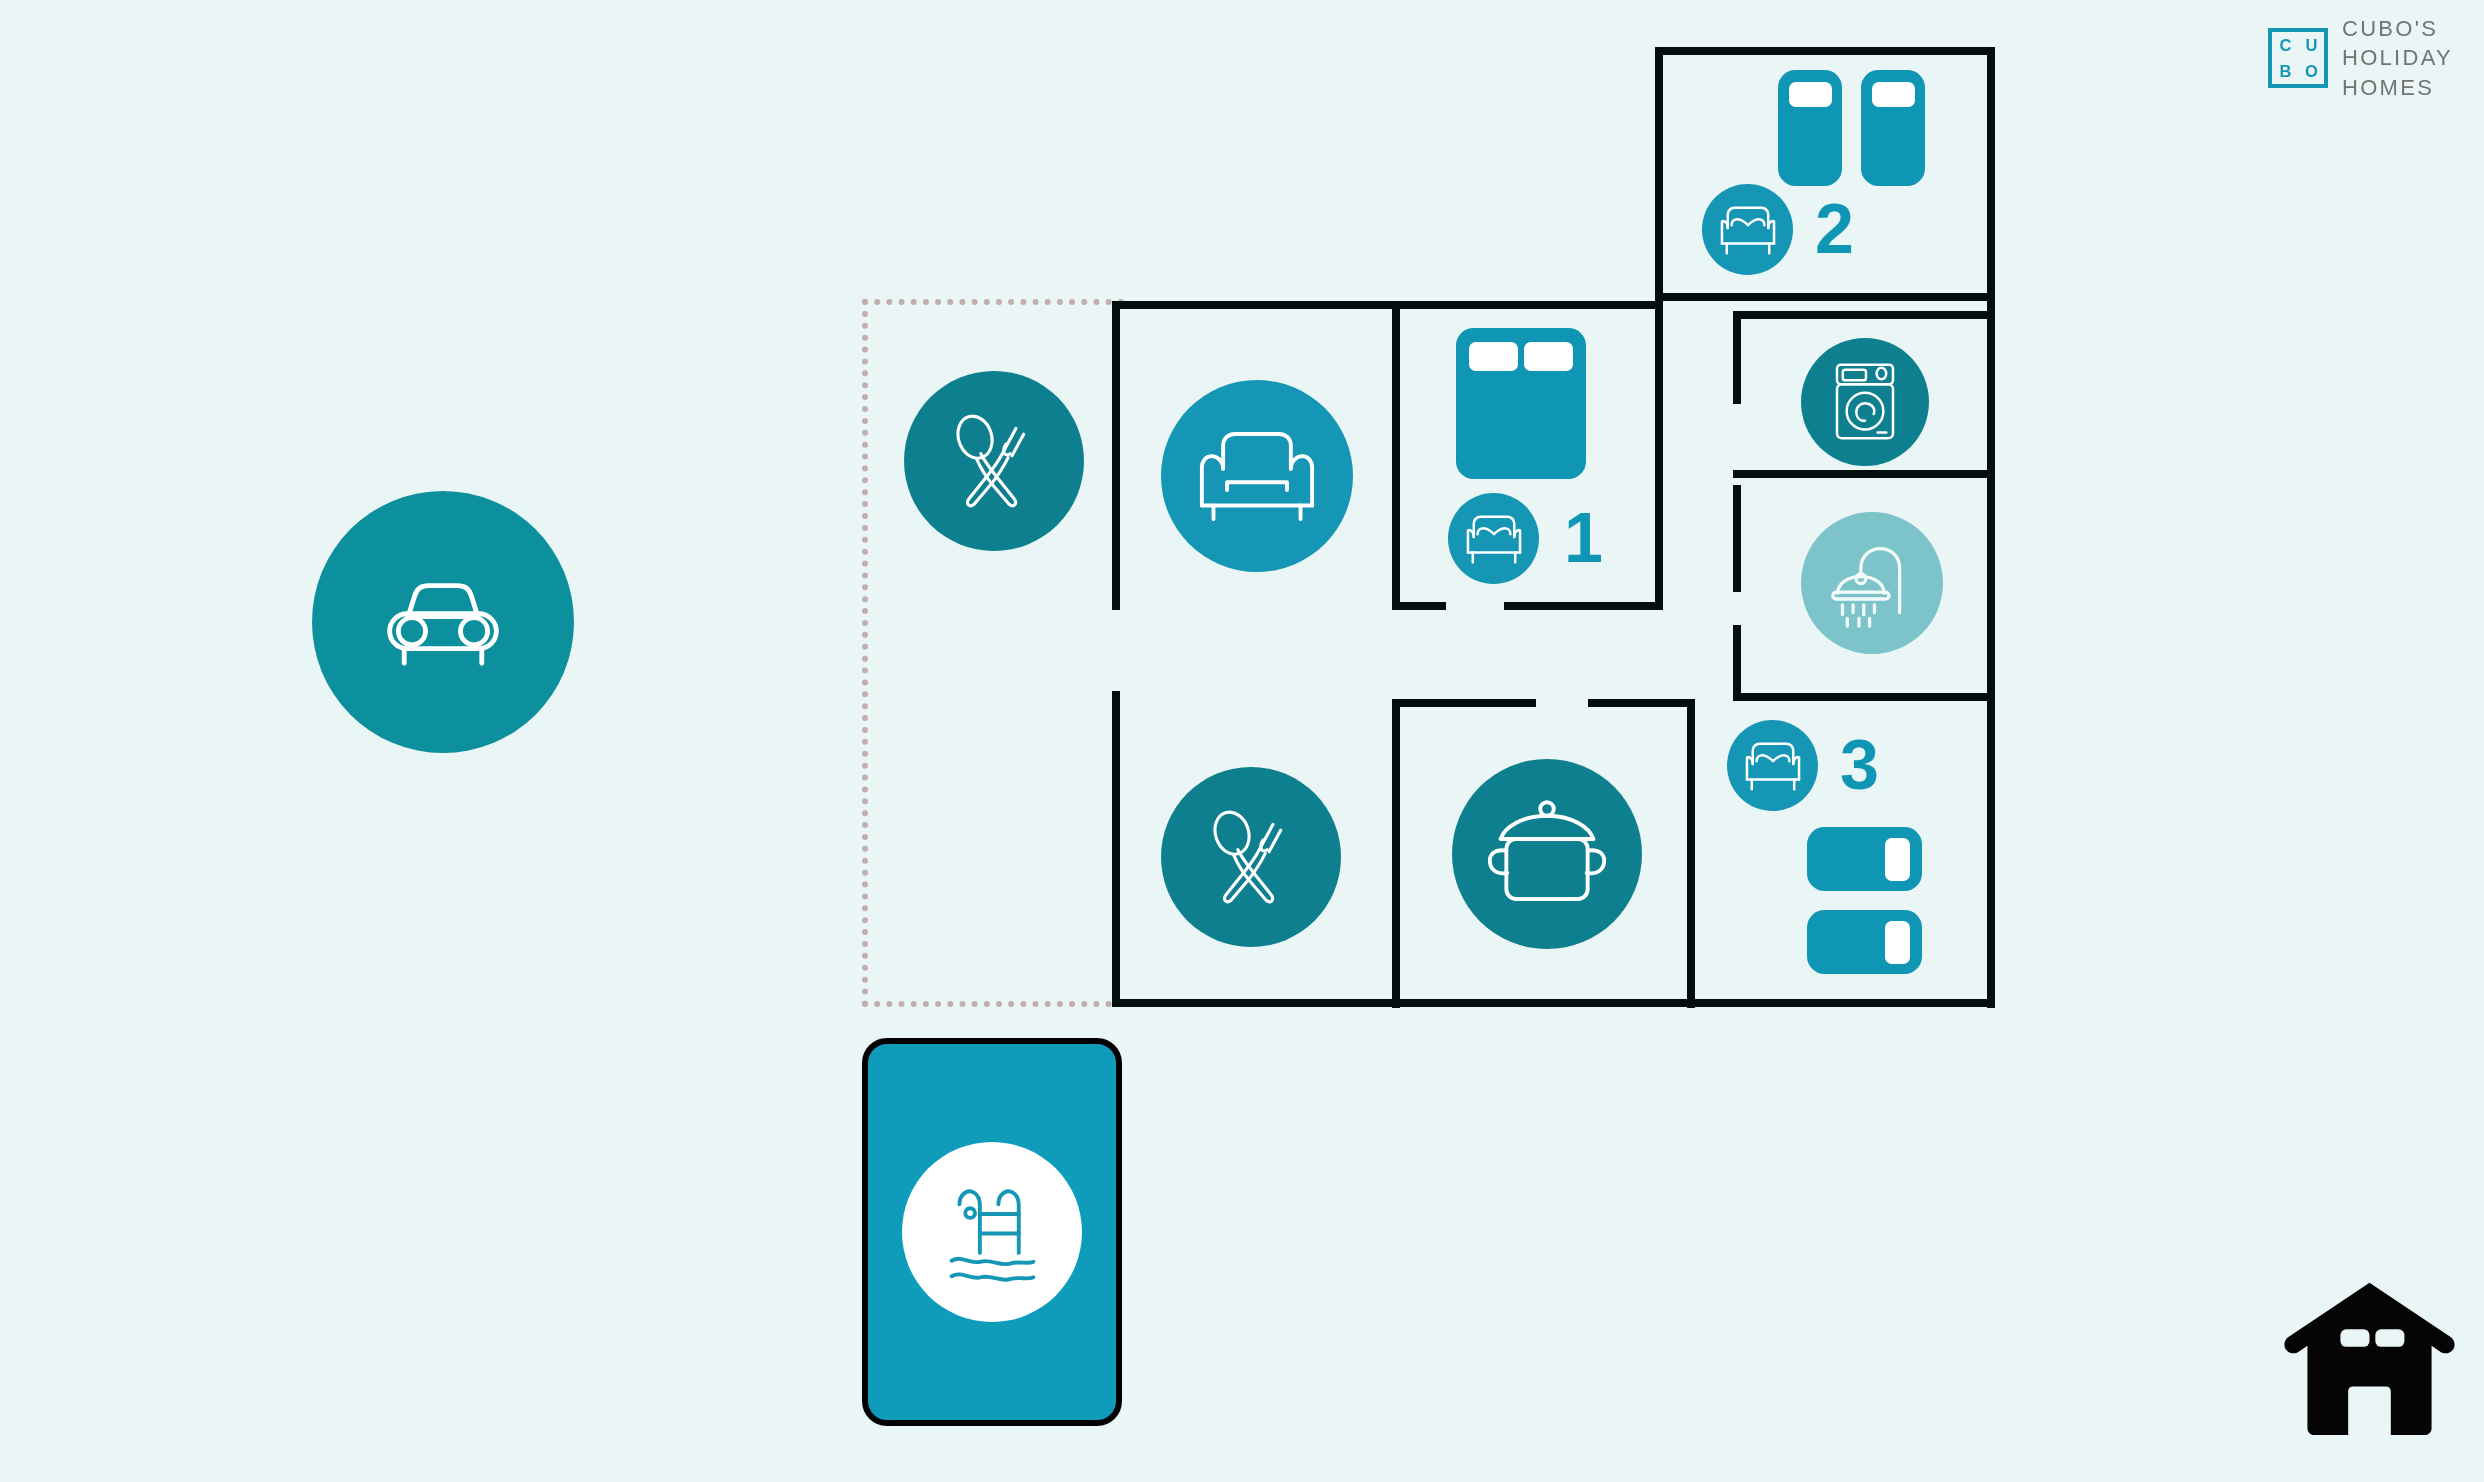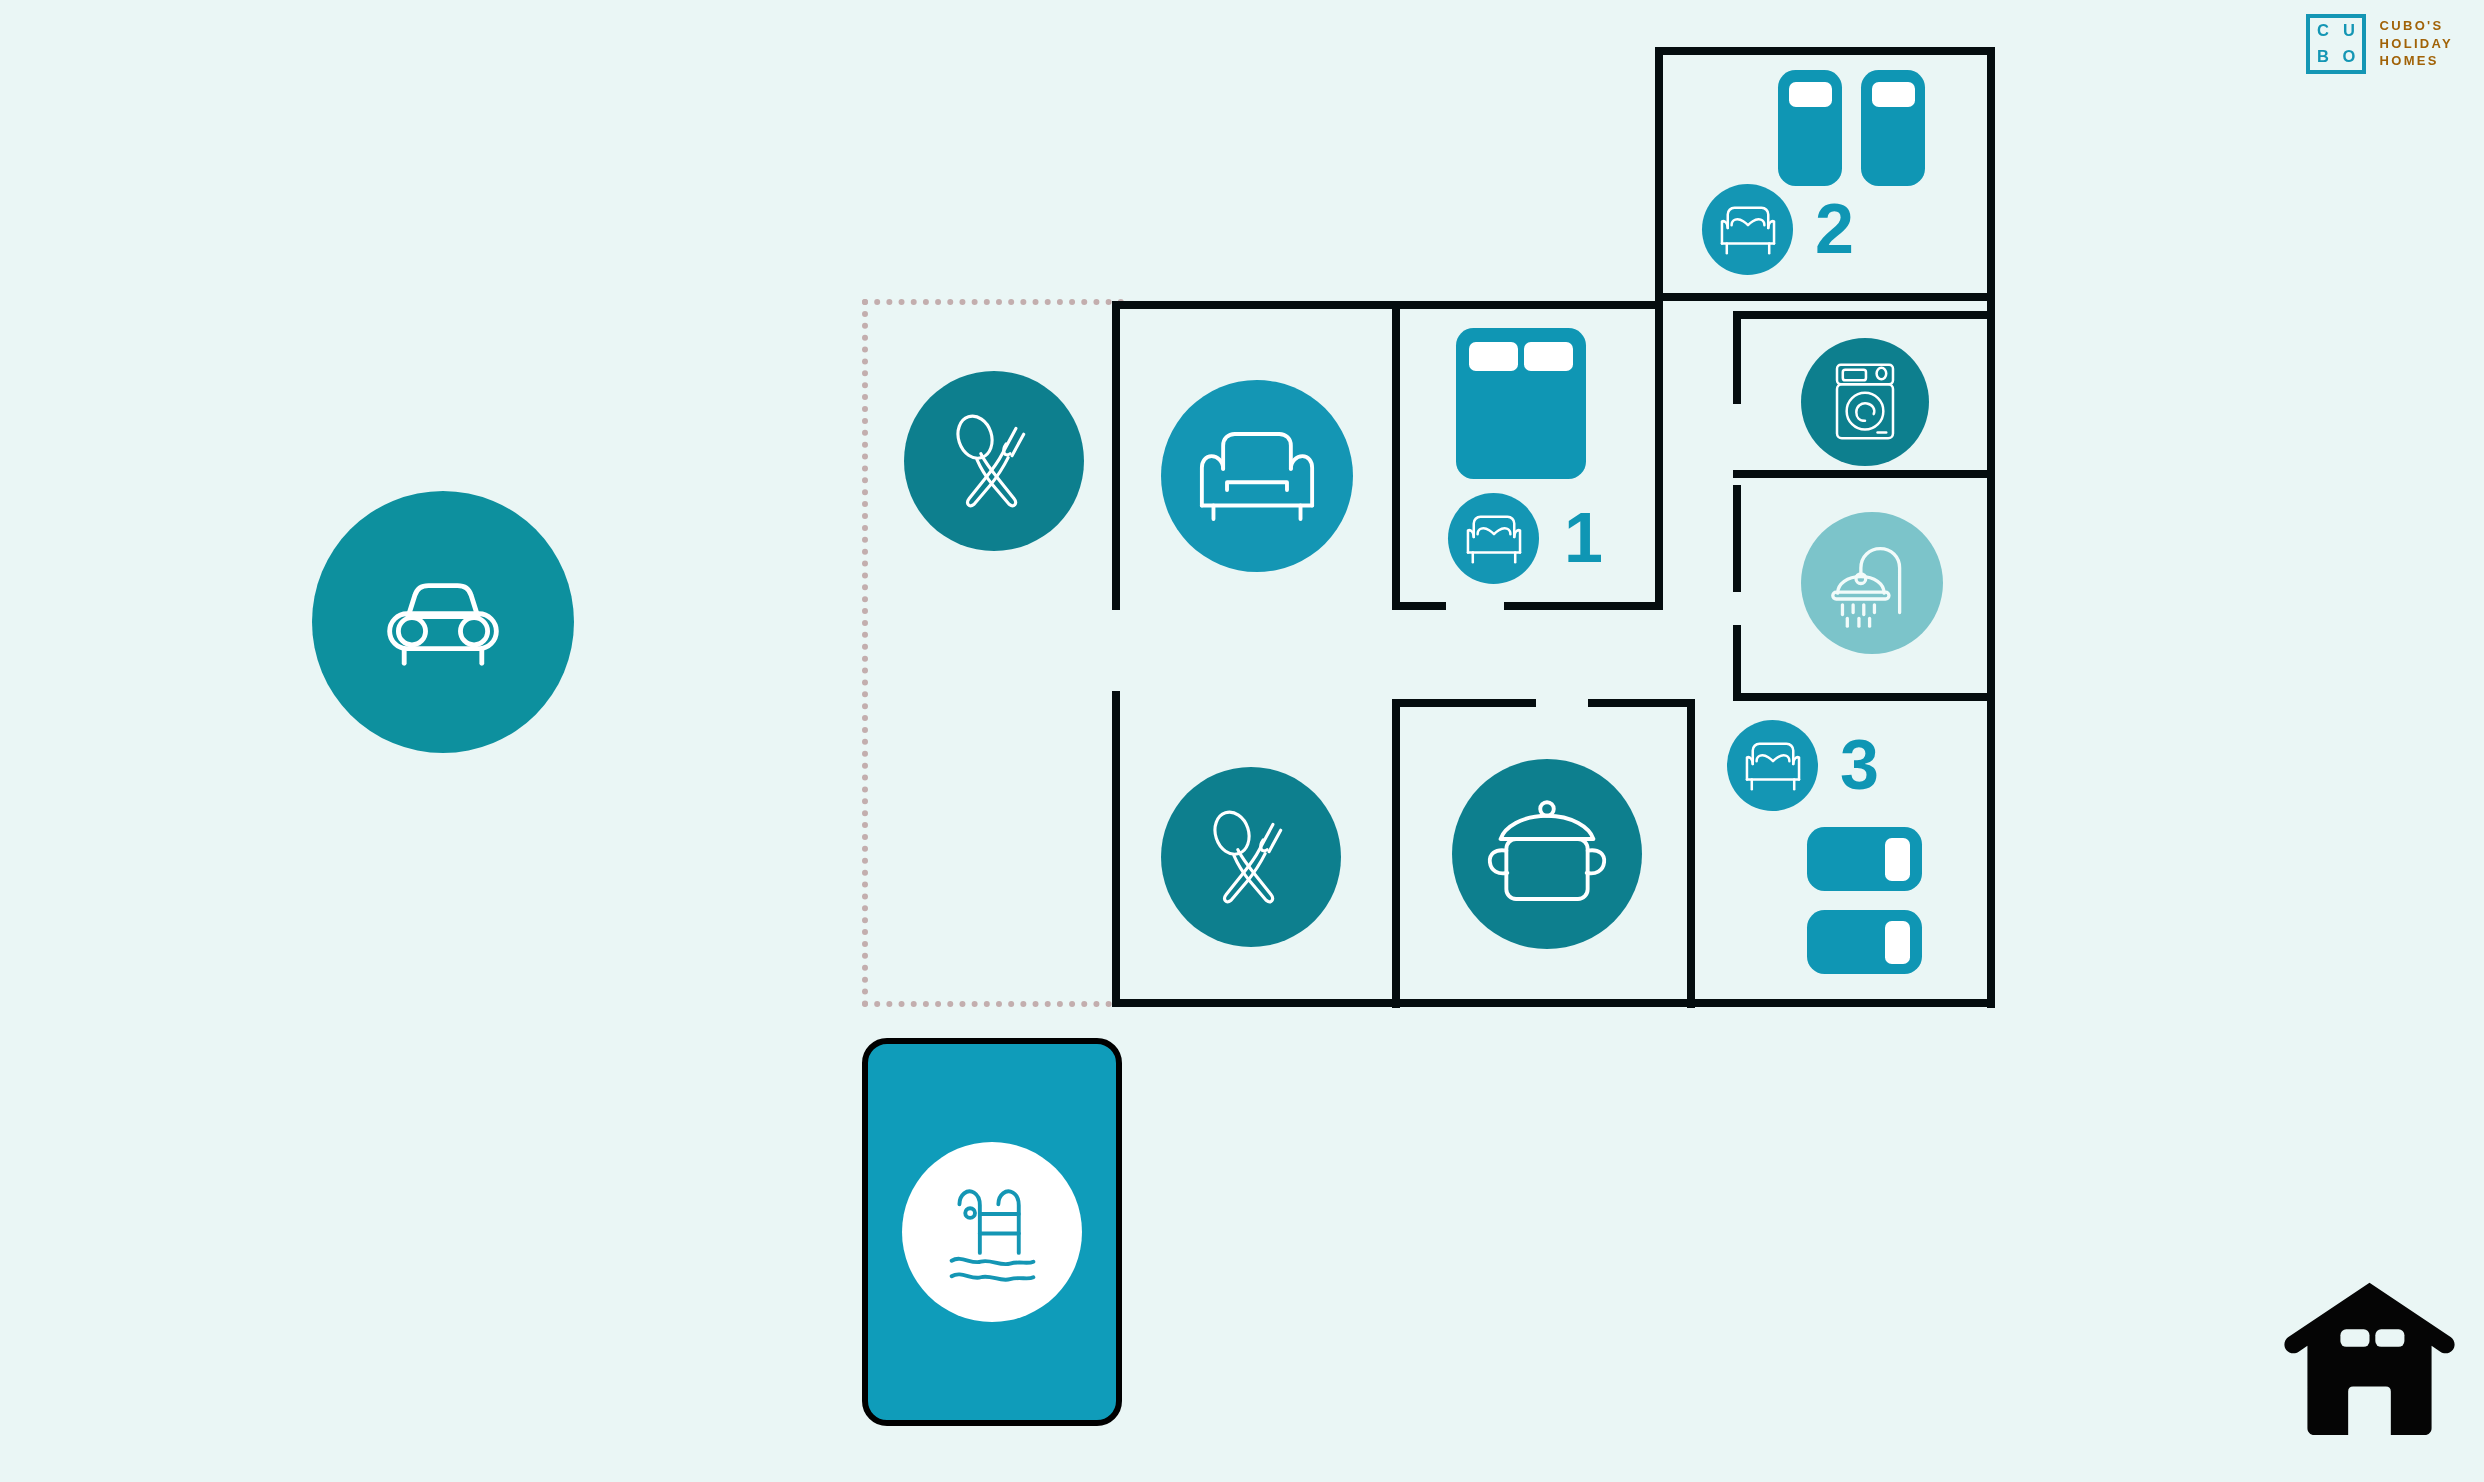--- a/index.html
+++ b/index.html
@@ -29,23 +29,23 @@
     grid-template-columns: 1fr 1fr;
     grid-template-rows: 1fr 1fr;
     align-items: center; justify-items: center;
     color: #1496b4;
     font-weight: bold;
     font-size: 16.5px;
     line-height: 1;
     letter-spacing: 0;
   }
   #brand-text {
-    color: #a16207;
-    font-weight: bold;
-    font-size: 13px;
+    color: #737373;
+    font-weight: normal;
+    font-size: 22px;
     line-height: 1.34;
     letter-spacing: 2.3px;
   }
 
   
   .badge {
     position: absolute;
     border-radius: 50%;
     display: flex; align-items: center; justify-content: center;
   }

